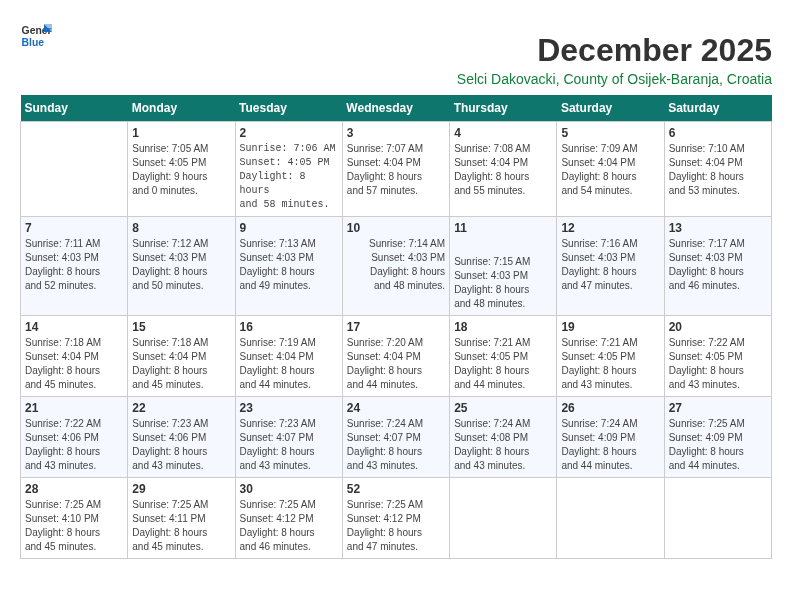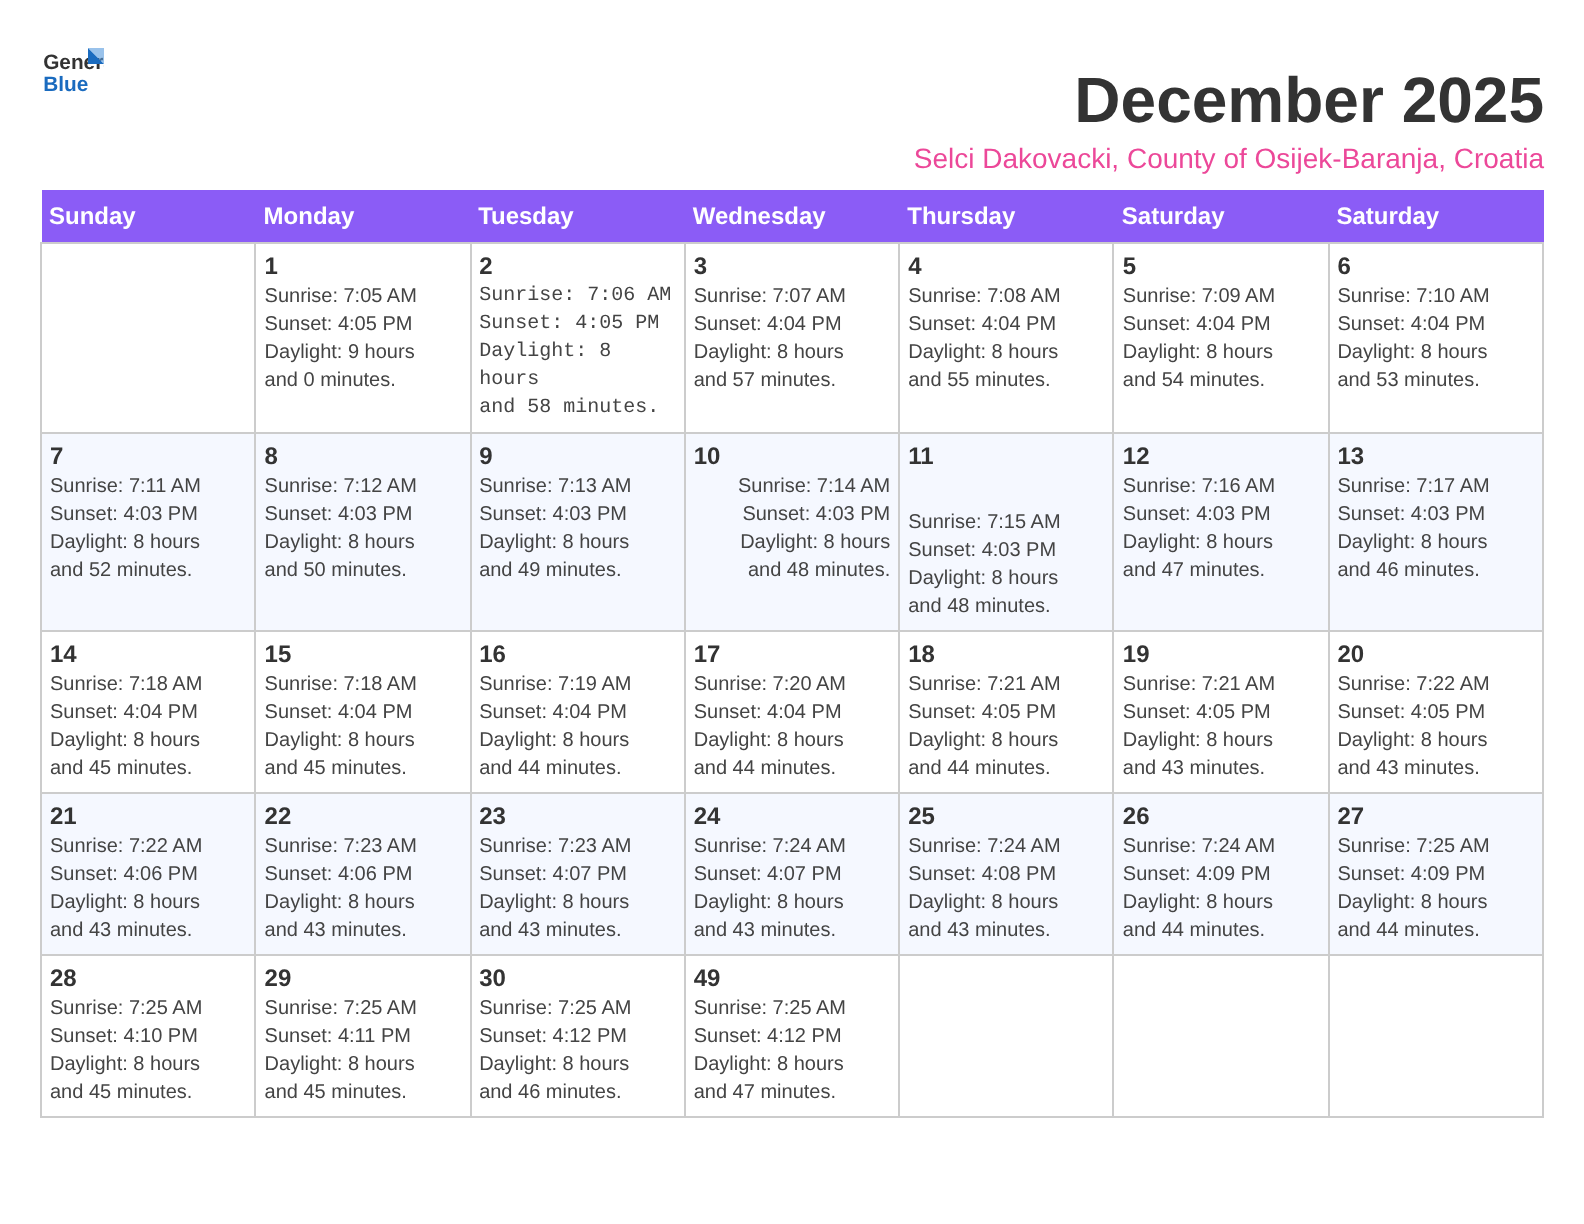--- a/index.html
+++ b/index.html
@@ -29,21 +29,21 @@
       text-align: right;
       margin-top: 12px;
     }
     .month-title {
       font-size: 32px;
       font-weight: bold;
       color: #333;
     }
     .subtitle {
       font-size: 14px;
-      color: #ec4899;
+      color: #15803d;
       margin-top: 2px;
     }
     .calendar {
       width: 100%;
       border-collapse: collapse;
       margin-top: 8px;
       font-size: 11px;
     }
     .calendar th {
       background-color: #2a6bbf;
@@ -69,21 +69,21 @@
     .day-info {
       font-size: 10px;
       color: #444;
       line-height: 1.4;
     }
     .empty-cell {
       background: #f9f9f9;
     }
     tr:nth-child(even) td { background-color: #f5f8ff; }
     tr:nth-child(odd) td { background-color: #ffffff; }
-    .calendar thead tr th { background-color: #8b5cf6; }
+    .calendar thead tr th { background-color: #0f766e; }
   </style>
 </head>
 <body>
 
 <div class="header-area">
   <div class="logo">
     <svg class="logo-icon" viewBox="0 0 40 40">
       <text x="2" y="18" font-size="13" font-weight="bold" fill="#333">General</text>
       <text x="2" y="32" font-size="13" font-weight="bold" fill="#1a6bbf">Blue</text>
       <polygon points="30,5 40,15 30,15" fill="#1a6bbf"></polygon>
@@ -323,21 +323,21 @@
 and 45 minutes.</div>
         </td>
         <td>
           <div class="day-number">30</div>
           <div class="day-info" style="white-space: pre-line;">Sunrise: 7:25 AM
 Sunset: 4:12 PM
 Daylight: 8 hours
 and 46 minutes.</div>
         </td>
         <td>
-          <div class="day-number">49</div>
+          <div class="day-number">52</div>
           <div class="day-info" style="white-space: pre-line;">Sunrise: 7:25 AM
 Sunset: 4:12 PM
 Daylight: 8 hours
 and 47 minutes.</div>
         </td>
         <td class="empty-cell"></td>
         <td class="empty-cell"></td>
         <td class="empty-cell"></td>
       </tr>
     </tbody>

